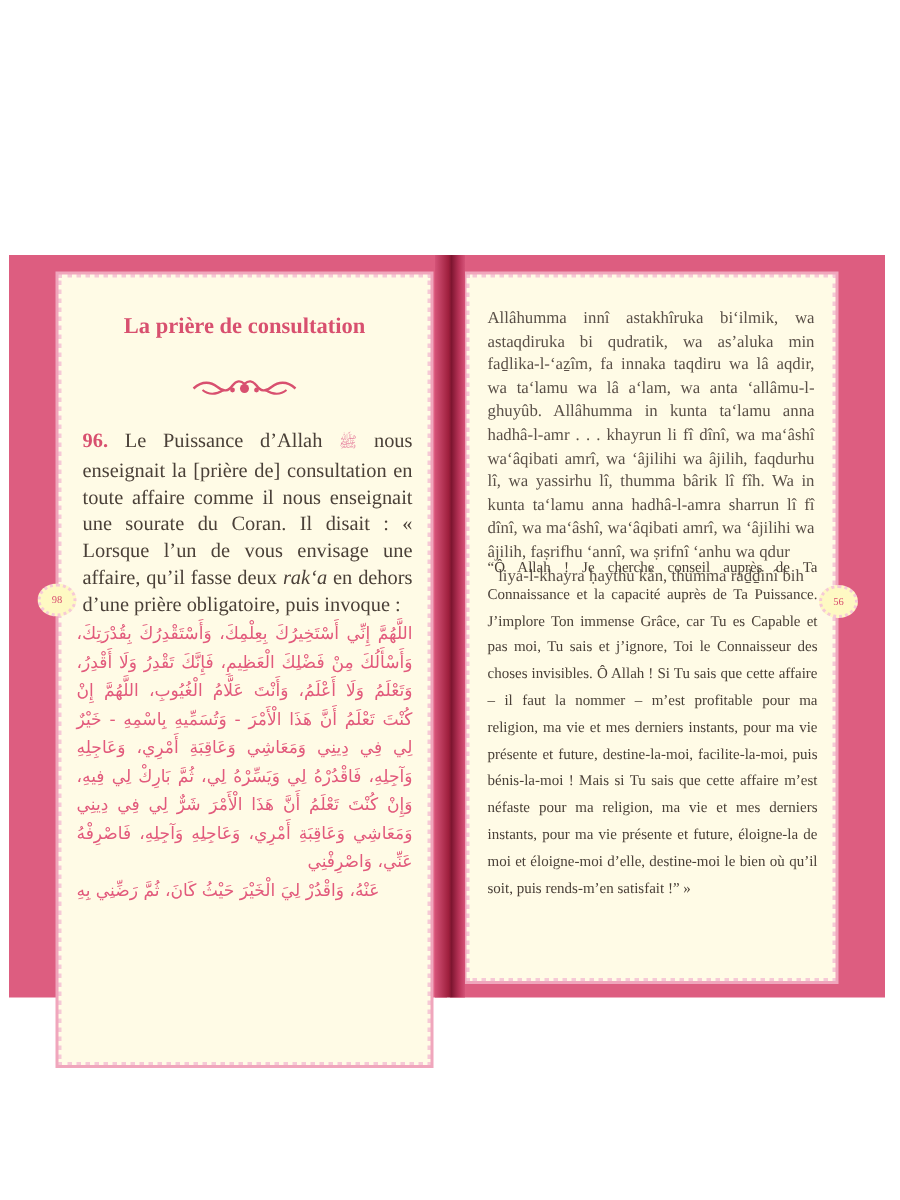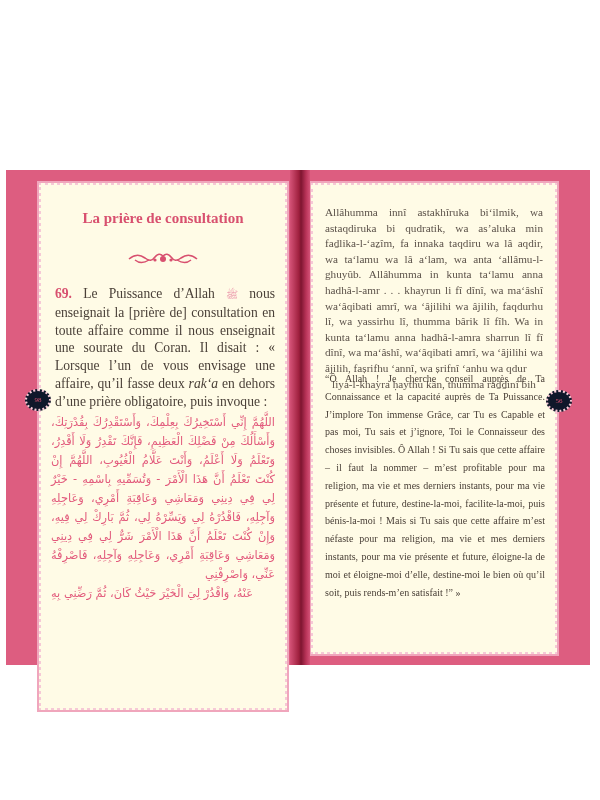--- a/index.html
+++ b/index.html
@@ -52,41 +52,41 @@
       color: #5a5048; text-align: justify;
     }
     .translit .center { display: block; text-align: center; }
     .translation {
       position: absolute; left: 12px; right: 10px; top: 185px;
       font-family: "Liberation Serif", serif; font-size: 10px; line-height: 17.8px;
       color: #4a4038; text-align: justify;
     }
     .pagenum {
       position: absolute; width: 22px; height: 18px; border-radius: 50%;
-      background: #0f172a; border: 2px dotted #f6c9d6;
+      background: #fef9c3; border: 2px dotted #f6c9d6;
       color: #d8506f; font-size: 7px; text-align: center; line-height: 18px;
       font-family: "Liberation Serif", serif;
     }
     .left .pagenum { left: 19px; top: 219px; }
     .right .pagenum { left: 246px; top: 220px; }
   </style>
 </head>
 <body>
 
 <div class="page left">
   <div class="frame">
     <div class="title">La prière de consultation</div>
     <svg class="ornament" viewBox="0 0 72 16">
       <path d="M2 9 Q10 2 18 8 Q24 13 28 7 Q32 2 36 6 Q40 2 44 7 Q48 13 54 8 Q62 2 70 9" fill="none" stroke="#d8506f" stroke-width="1.6"></path>
       <path d="M8 10 Q14 15 22 10 M50 10 Q58 15 64 10" fill="none" stroke="#d8506f" stroke-width="1.4"></path>
       <circle cx="36" cy="9" r="3" fill="#d8506f"></circle>
       <circle cx="28" cy="10" r="1.6" fill="#d8506f"></circle>
       <circle cx="44" cy="10" r="1.6" fill="#d8506f"></circle>
     </svg>
-    <div class="fr-left"><span class="num">69.</span><span> Le Puissance d’Allah </span><span class="saw">ﷺ</span><span> nous enseignait la [prière de] consultation en toute affaire comme il nous enseignait une sourate du Coran. Il disait : « Lorsque l’un de vous envisage une affaire, qu’il fasse deux </span><i>rak‘a</i><span> en dehors d’une prière obligatoire, puis invoque :</span></div>
+    <div class="fr-left"><span class="num">96.</span><span> Le Puissance d’Allah </span><span class="saw">ﷺ</span><span> nous enseignait la [prière de] consultation en toute affaire comme il nous enseignait une sourate du Coran. Il disait : « Lorsque l’un de vous envisage une affaire, qu’il fasse deux </span><i>rak‘a</i><span> en dehors d’une prière obligatoire, puis invoque :</span></div>
     <div class="arabic"><span>اللَّهُمَّ إِنِّي أَسْتَخِيرُكَ بِعِلْمِكَ، وَأَسْتَقْدِرُكَ بِقُدْرَتِكَ، وَأَسْأَلُكَ مِنْ فَضْلِكَ الْعَظِيمِ، فَإِنَّكَ تَقْدِرُ وَلَا أَقْدِرُ، وَتَعْلَمُ وَلَا أَعْلَمُ، وَأَنْتَ عَلَّامُ الْغُيُوبِ، اللَّهُمَّ إِنْ كُنْتَ تَعْلَمُ أَنَّ هَذَا الْأَمْرَ - وَتُسَمِّيهِ بِاسْمِهِ - خَيْرٌ لِي فِي دِينِي وَمَعَاشِي وَعَاقِبَةِ أَمْرِي، وَعَاجِلِهِ وَآجِلِهِ، فَاقْدُرْهُ لِي وَيَسِّرْهُ لِي، ثُمَّ بَارِكْ لِي فِيهِ، وَإِنْ كُنْتَ تَعْلَمُ أَنَّ هَذَا الْأَمْرَ شَرٌّ لِي فِي دِينِي وَمَعَاشِي وَعَاقِبَةِ أَمْرِي، وَعَاجِلِهِ وَآجِلِهِ، فَاصْرِفْهُ عَنِّي، وَاصْرِفْنِي</span> <span class="last">عَنْهُ، وَاقْدُرْ لِيَ الْخَيْرَ حَيْثُ كَانَ، ثُمَّ رَضِّنِي بِهِ</span></div>
   </div>
   <div class="pagenum">98</div>
 </div>
 
 <div class="page right">
   <div class="frame">
     <div class="translit"><span>Allâhumma innî astakhîruka bi‘ilmik, wa astaqdiruka bi qudratik, wa as’aluka min faḏlika-l-‘aẕîm, fa innaka taqdiru wa lâ aqdir, wa ta‘lamu wa lâ a‘lam, wa anta ‘allâmu-l-ghuyûb. Allâhumma in kunta ta‘lamu anna hadhâ-l-amr . . . khayrun li fî dînî, wa ma‘âshî wa‘âqibati amrî, wa ‘âjilihi wa âjilih, faqdurhu lî, wa yassirhu lî, thumma bârik lî fîh. Wa in kunta ta‘lamu anna hadhâ-l-amra sharrun lî fî dînî, wa ma‘âshî, wa‘âqibati amrî, wa ‘âjilihi wa âjilih, faṣrifhu ‘annî, wa ṣrifnî ‘anhu wa qdur</span><span class="center">liya-l-khayra ḥaythu kân, thumma raḏḏinî bih</span></div>
     <div class="translation">“Ô Allah ! Je cherche conseil auprès de Ta Connaissance et la capacité auprès de Ta Puissance. J’implore Ton immense Grâce, car Tu es Capable et pas moi, Tu sais et j’ignore, Toi le Connaisseur des choses invisibles. Ô Allah ! Si Tu sais que cette affaire – il faut la nommer – m’est profitable pour ma religion, ma vie et mes derniers instants, pour ma vie présente et future, destine-la-moi, facilite-la-moi, puis bénis-la-moi ! Mais si Tu sais que cette affaire m’est néfaste pour ma religion, ma vie et mes derniers instants, pour ma vie présente et future, éloigne-la de moi et éloigne-moi d’elle, destine-moi le bien où qu’il soit, puis rends-m’en satisfait !” »</div>
   </div>

